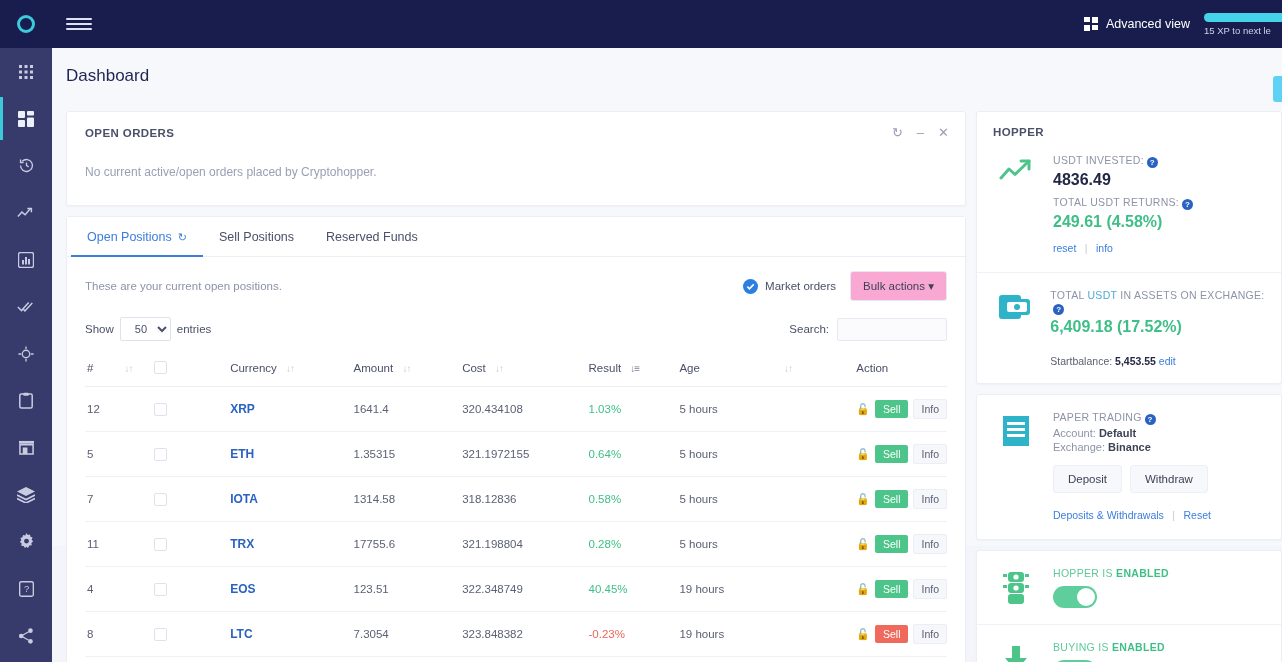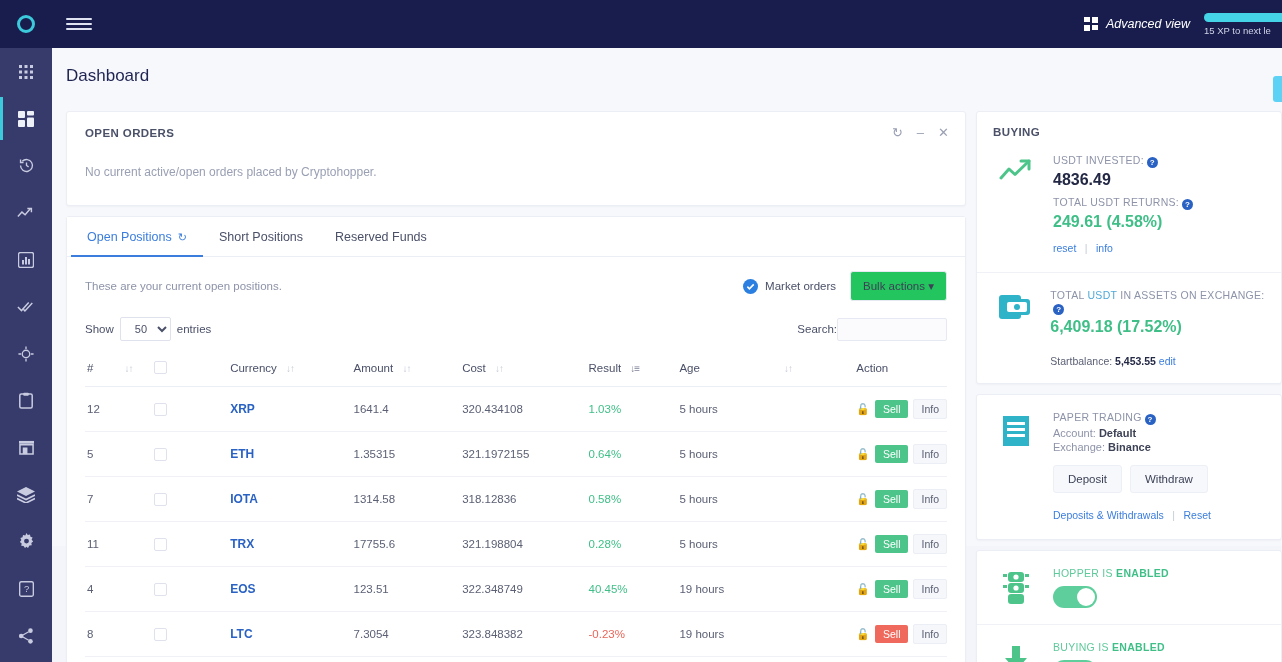--- a/index.html
+++ b/index.html
@@ -30,21 +30,20 @@
     display: flex; flex-direction: column; justify-content: center; gap: 3px;
     cursor: pointer; }
   .burger i { display: block; height: 2px; background: #dfe2f0; border-radius: 1px; }
   .topbar-right {
     margin-left: auto; display: flex; align-items: center; height: 48px;
   }
   .adv-view {
     display: flex; align-items: center; gap: 8px;
     color: #ffffff; font-size: 12.5px; cursor: pointer;
     padding-right: 14px;
-    font-style: italic;
   }
   .grid-icon { width: 14px; height: 14px; display: grid;
     grid-template-columns: 6px 6px; grid-template-rows: 6px 6px; gap: 2px; }
   .grid-icon b { display: block; background: #fff; }
   .grid-icon b.sm { height: 5px; align-self: start; }
   .xp-wrap { width: 78px; padding-right: 0; overflow: hidden; }
   .xp-bar-track {
     width: 110px; height: 9px; border-radius: 5px;
     background: #2a2f63; margin-bottom: 3px;
   }
@@ -122,34 +121,34 @@
   .row-desc { display: flex; align-items: center; }
   .desc-text { font-size: 11.5px; color: #8d93a8; }
   .desc-right { margin-left: auto; display: flex; align-items: center; gap: 14px; }
   .mkt { display: flex; align-items: center; gap: 7px; font-size: 11.5px; color: #4a5068; cursor: pointer; }
   .check-circle {
     width: 15px; height: 15px; border-radius: 50%; background: #2a7fe0;
     display: flex; align-items: center; justify-content: center;
   }
   .check-circle svg { display: block; }
   .bulk-btn {
-    background: #22c55e; border: 1px solid #e7e9f2; border-radius: 3px;
+    background: #f9a8d4; border: 1px solid #e7e9f2; border-radius: 3px;
     font-size: 11.5px; color: #3d4256; padding: 7px 12px; cursor: pointer;
   }
 
   .row-show {
     display: flex; align-items: center; padding: 16px 0 10px;
     font-size: 11.5px; color: #4a5068;
   }
   .sel-box {
     margin: 0 6px; border: 1px solid #dfe2ec; background: #fff; border-radius: 2px;
     font-size: 11px; color: #4a5068; padding: 4px 6px 4px 10px; cursor: pointer;
     font-family: "Liberation Sans", sans-serif;
   }
-  .search-wrap { margin-left: auto; display: flex; align-items: center; }
+  .search-wrap { margin-left: auto; display: flex; align-items: center; gap: 8px; }
   .search-input {
     width: 110px; height: 23px; border: 1px solid #e7e9f2; background: #fbfbfd;
     border-radius: 2px;
   }
 
   
   table { width: 100%; border-collapse: collapse; }
   thead th {
     font-size: 11.5px; color: #4a5068; font-weight: 400; text-align: left;
     padding: 10px 0 12px; border-bottom: 1px solid #eceef5;
@@ -389,21 +388,21 @@
         </div>
         <div class="oo-body">No current active/open orders placed by Cryptohopper.</div>
       </div>
 
       <div class="card">
         <div class="tabs">
           <div class="tab active">
             <span>Open Positions</span>
             <span class="spin">↻</span>
           </div>
-          <div class="tab">Short Positions</div>
+          <div class="tab">Sell Positions</div>
           <div class="tab">Reserved Funds</div>
         </div>
 
         <div class="panel-body">
           <div class="row-desc">
             <div class="desc-text">These are your current open positions.</div>
             <div class="desc-right">
               <div class="mkt">
                 <span class="check-circle">
                   <svg width="9" height="9" viewBox="0 0 10 10" fill="none" stroke="#fff" stroke-width="1.8">
@@ -588,21 +587,21 @@
                 </tr>
               </tbody>
           </table>
         </div>
       </div>
     </div>
 
     <div class="col-right">
 
       <div class="card mb10">
-        <div class="st-head">BUYING</div>
+        <div class="st-head">HOPPER</div>
         <div class="st-block">
           <div class="st-ico">
             <svg width="34" height="24" viewBox="0 0 34 24" fill="none" stroke="#4dc58a" stroke-width="3" stroke-linecap="round" stroke-linejoin="round">
               <path d="M2 20l8-9 6 5.5L30 3"></path>
                 <path d="M22 3h8v8"></path>
             </svg>
           </div>
           <div>
             <div class="st-label">
               <span>USDT INVESTED:</span><span class="q">?</span>

